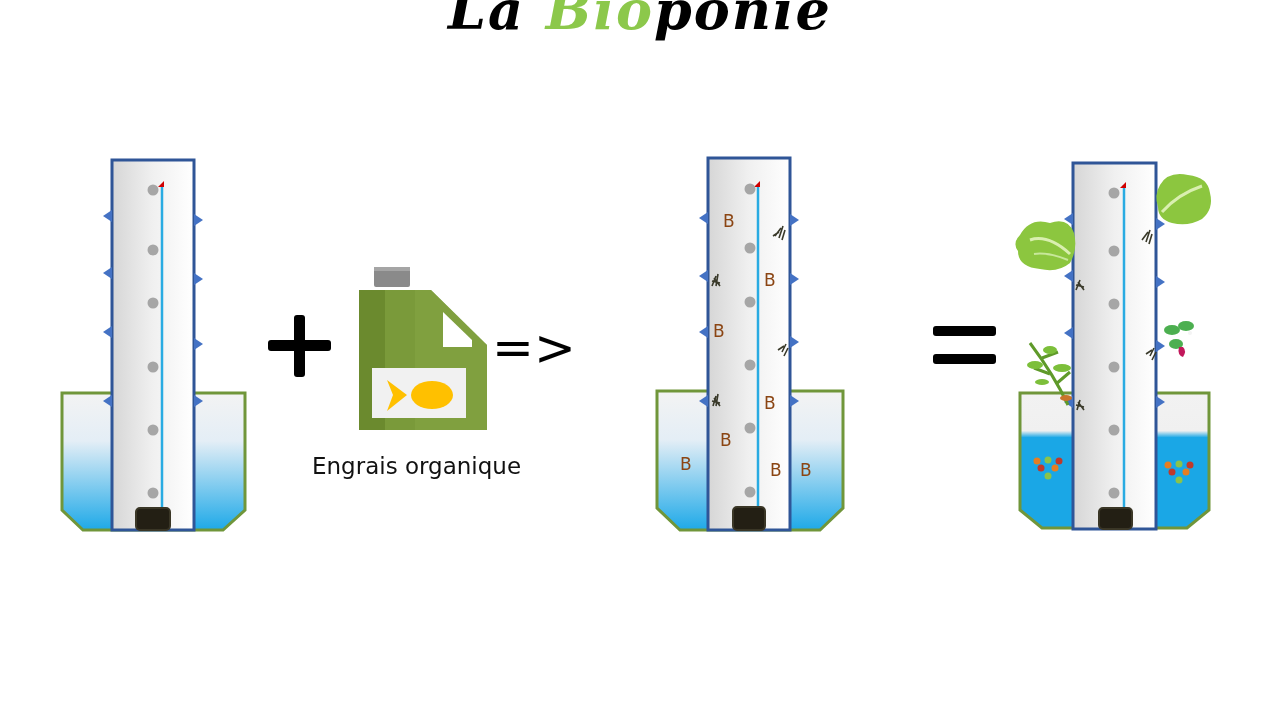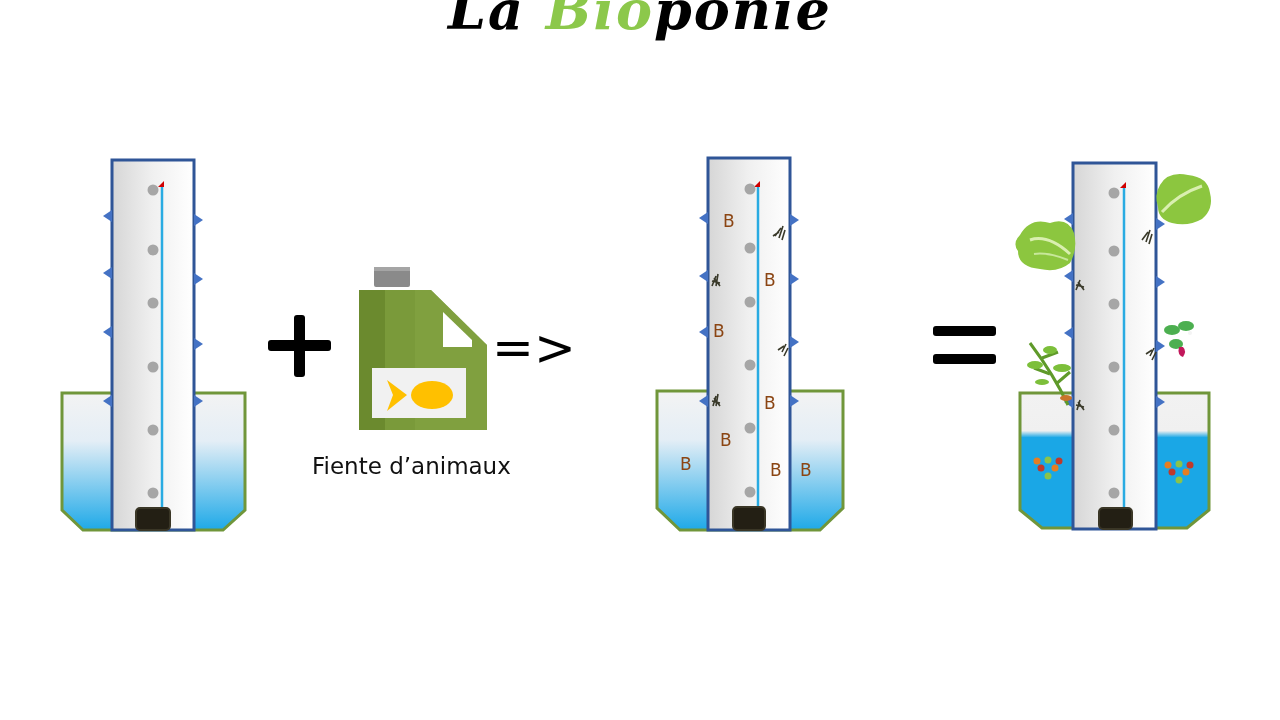--- a/index.html
+++ b/index.html
@@ -77,21 +77,21 @@
   <path d="M60 165 V25 H76 L132 80 V165 Z" fill="#84a542" opacity="0.6"></path>
   <path d="M88 47 L117 75 V82 H88 Z" fill="#ffffff"></path>
   <rect x="17" y="103" width="94" height="50" fill="#f1f1f1"></rect>
   <ellipse cx="77" cy="130" rx="21" ry="14" fill="#ffc000"></ellipse>
   <polygon points="32,115 52,130 32,146 38,130" fill="#ffc000"></polygon>
 </svg>
 
 <div class="op" style="left:492px;top:318px;font-size:50px;line-height:60px;font-family:'DejaVu Sans',sans-serif;">=&gt;</div>
 
 <div class="caption">
-  <div>Fiente d’animaux</div>
+  <div>Engrais organique</div>
 </div>
 
 <svg class="abs" style="left:650px;top:150px" width="200" height="390" viewBox="0 0 200 390">
   <path d="M7 241 H193 V358 L170 380 H30 L7 358 Z" fill="url(#waterGrad1)" stroke="#70963a" stroke-width="3"></path>
   <rect x="58" y="8" width="82" height="372" fill="url(#tubeGrad)" stroke="#2f5597" stroke-width="3"></rect>
   <line x1="108" y1="35" x2="108" y2="360" stroke="#29abe2" stroke-width="2.5"></line>
   <polygon points="104,37 110,31 110,37" fill="#d00000"></polygon>
   <g fill="#a6a6a6">
     <circle cx="100" cy="39" r="5.5"></circle>
       <circle cx="100" cy="98" r="5.5"></circle>

